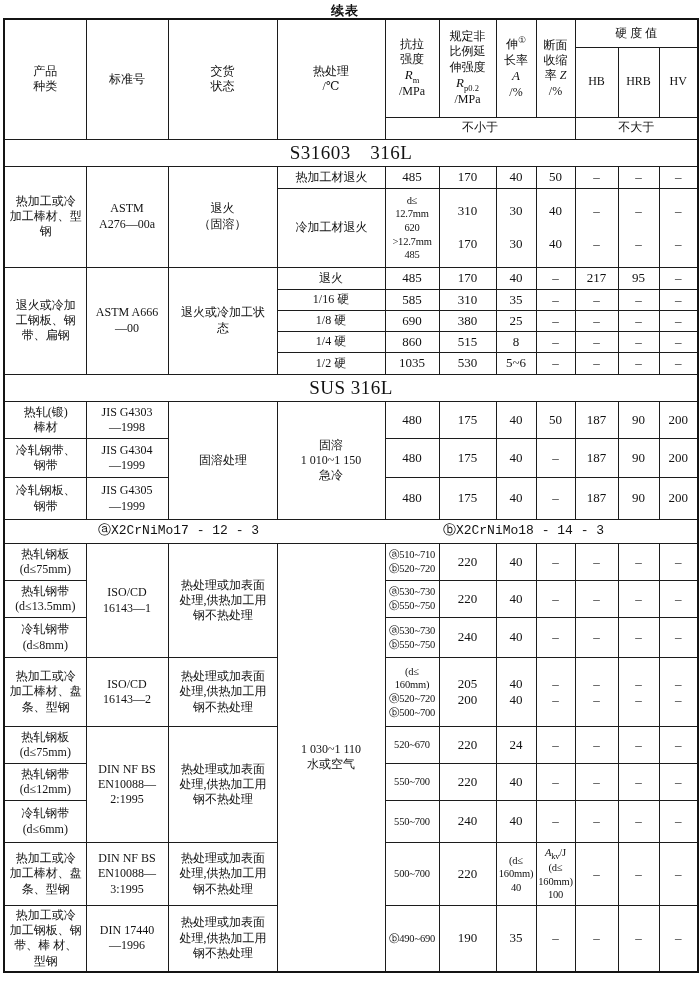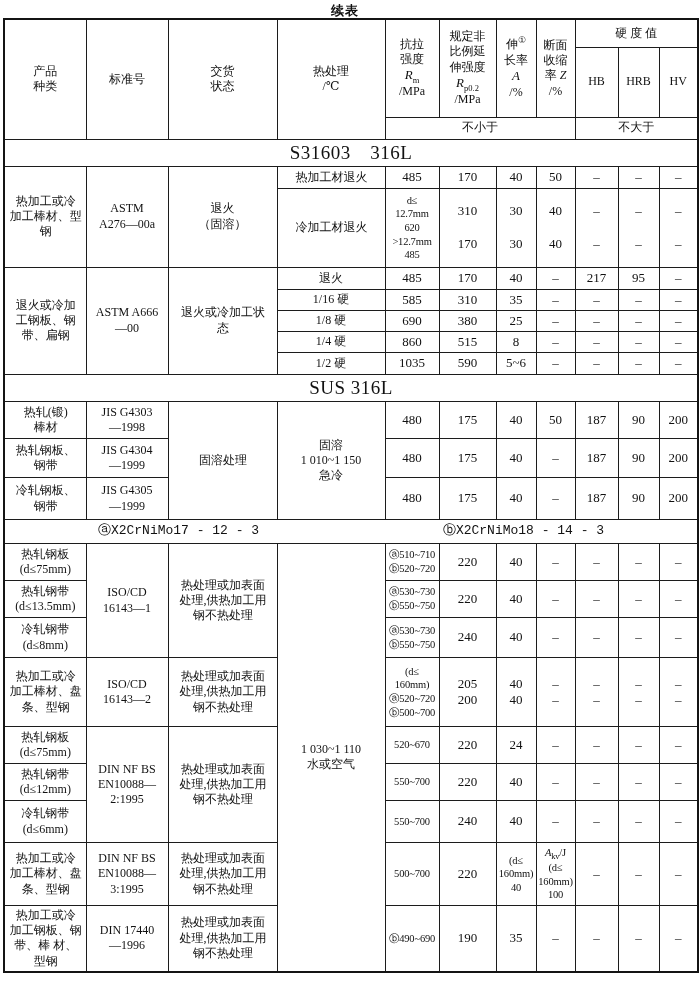--- a/index.html
+++ b/index.html
@@ -191,21 +191,21 @@
   <td class="num pre">515</td>
   <td class="num pre">8</td>
   <td class="num pre">–</td>
   <td class="num pre">–</td>
   <td class="num pre">–</td>
   <td class="num pre">–</td>
 </tr>
 <tr style="height:22px">
   <td class="pre">1/2 硬</td>
   <td class="num pre">1035</td>
-  <td class="num pre">590</td>
+  <td class="num pre">530</td>
   <td class="num pre">5~6</td>
   <td class="num pre">–</td>
   <td class="num pre">–</td>
   <td class="num pre">–</td>
   <td class="num pre">–</td>
 </tr>
 
 <tr style="height:24px">
         <td colspan="11" class="sec pre">SUS 316L</td>
       </tr>
@@ -221,21 +221,21 @@
 急冷</td>
   <td class="num pre">480</td>
   <td class="num pre">175</td>
   <td class="num pre">40</td>
   <td class="num pre">50</td>
   <td class="num pre">187</td>
   <td class="num pre">90</td>
   <td class="num pre">200</td>
 </tr>
 <tr style="height:39px">
-  <td class="pre left">热轧钢板、
+  <td class="pre left">冷轧钢带、
 钢带</td>
   <td class="pre">JIS G4304
 —1999</td>
   <td class="num pre">480</td>
   <td class="num pre">175</td>
   <td class="num pre">40</td>
   <td class="num pre">–</td>
   <td class="num pre">187</td>
   <td class="num pre">90</td>
   <td class="num pre">200</td>

